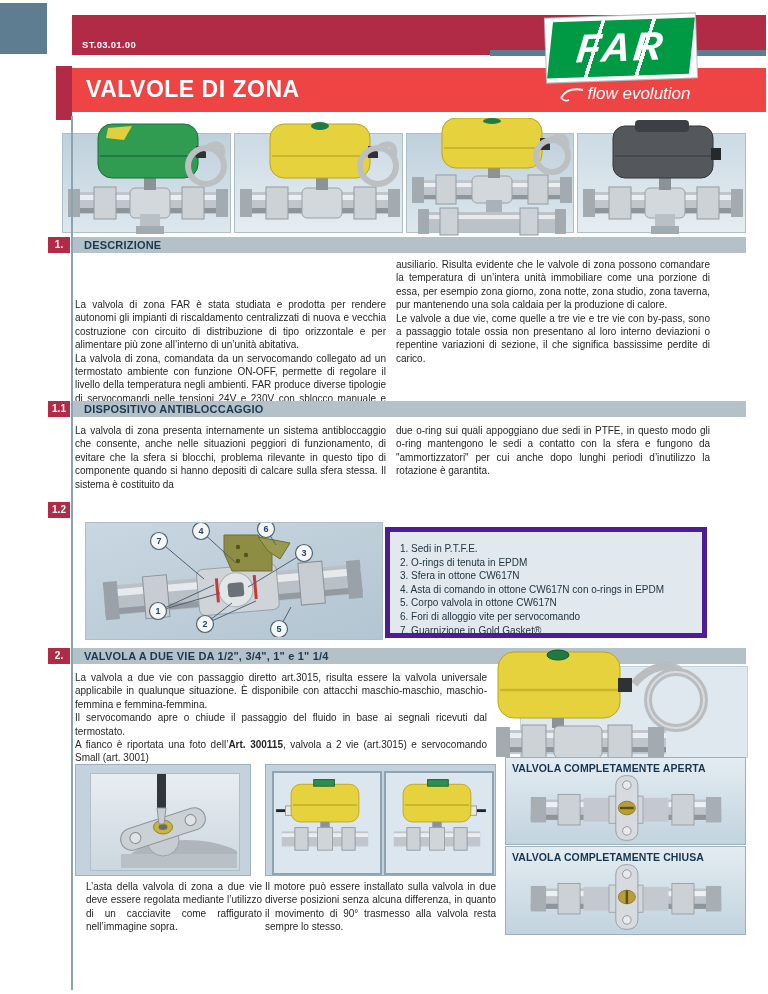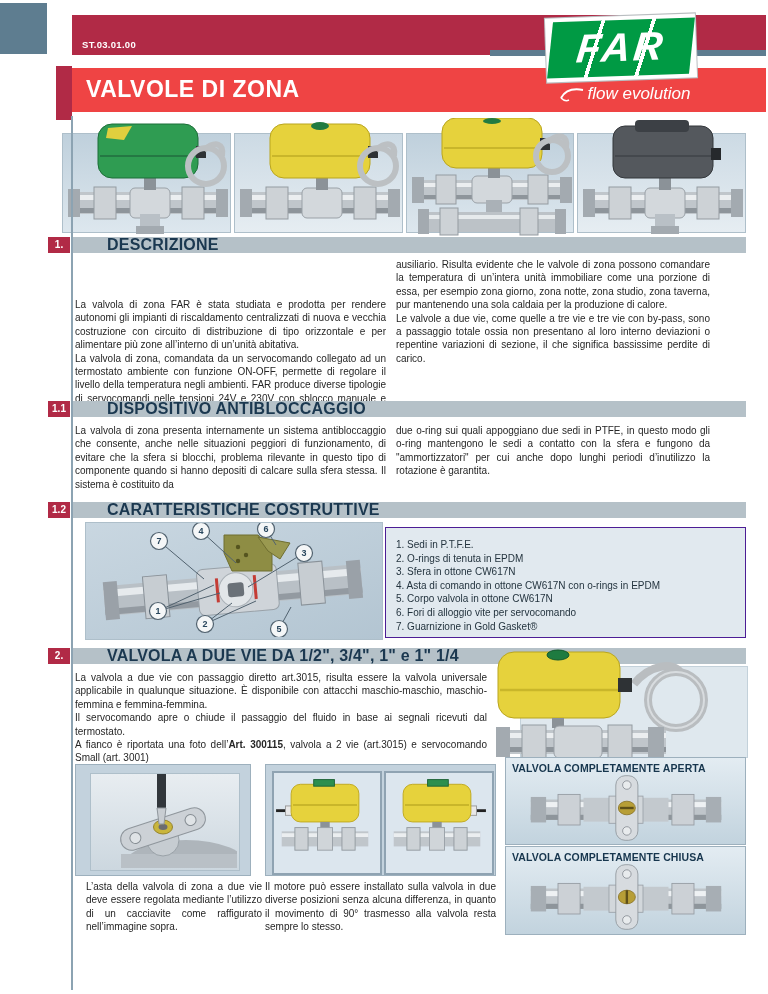--- a/index.html
+++ b/index.html
@@ -24,27 +24,27 @@
   
   .strip{left:62px;top:133px;width:684px;height:100px;display:flex;gap:3px;}
   .strip .panel{flex:1;position:relative;overflow:visible;border:1px solid #aebfca;}
   .panel.pa{background:linear-gradient(#bfd0dc,#dde7ee);}
   .panel.pb{background:linear-gradient(#ccdae4,#e6edf2);}
   .prod-svg{position:absolute;left:1px;top:-16px;}
   
   .num-badge{left:48px;width:22px;height:16px;background:#b12a46;color:#fff;font-weight:bold;
              font-size:10px;text-align:center;line-height:16px;}
   .sec-bar{left:72px;width:674px;height:16px;background:#b5c1c8;color:#1b3850;font-weight:bold;
-           font-size:16px;line-height:16px;padding-left:35px;box-sizing:border-box;letter-spacing:.2px;}
+           font-size:11px;line-height:16px;padding-left:12px;box-sizing:border-box;letter-spacing:.2px;}
   .body-col{font-size:10px;line-height:13.4px;text-align:justify;}
   .body-col p{margin:0;}
   
   .diagram-panel{left:85px;top:522px;width:296px;height:116px;border:1px solid #aebfca;
                  background:linear-gradient(160deg,#c9d7e1,#b3c5d2);}
-  .list-panel{left:385px;top:527px;width:361px;height:111px;background:#e1e9ef;border:1px solid #4c1d95;
+  .list-panel{left:385px;top:527px;width:322px;height:111px;background:#e1e9ef;border:5px solid #4c1d95;
               box-sizing:border-box;padding:10px 0 0 10px;}
   .list-panel div{font-size:10px;line-height:13.6px;color:#24343f;}
   
   .art-panel{left:520px;top:666px;width:226px;height:90px;background:#dfe8ee;border:1px solid #c3d1da;}
   .photo-panel{background:#c3d2dd;border:1px solid #9db0bd;box-sizing:border-box;}
   .sub-photo{position:absolute;top:6px;width:106px;height:100px;background:#dce6ee;border:2px solid #8fa3b2;}
   .fig-panel{left:505px;width:241px;box-sizing:border-box;border:1px solid #9db0bd;
              background:linear-gradient(#e3ecf2,#c2d3de);}
   .fig-caption{color:#17364e;font-weight:bold;font-size:10.5px;padding:4px 0 0 6px;letter-spacing:.1px;}
   .vrule{left:71px;top:116px;width:2px;height:874px;background:#8ca3b2;}
@@ -176,21 +176,20 @@
     <p>ausiliario. Risulta evidente che le valvole di zona possono comandare la temperatura di un’intera unità immobiliare come una porzione di essa, per esempio zona giorno, zona notte, zona studio, zona taverna, pur mantenendo una sola caldaia per la produzione di calore.</p>
     <p>Le valvole a due vie, come quelle a tre vie e tre vie con by-pass, sono a passaggio totale ossia non presentano al loro interno deviazioni o repentine variazioni di sezione, il che significa bassissime perdite di carico.</p>
   </div>
 
   <div class="abs num-badge" style="top:401px;">1.1</div>
   <div class="abs sec-bar" style="top:401px;">DISPOSITIVO ANTIBLOCCAGGIO</div>
   <div class="abs body-col" style="left:75px;top:424px;width:311px;">La valvola di zona presenta internamente un sistema antibloccaggio che consente, anche nelle situazioni peggiori di funzionamento, di evitare che la sfera si blocchi, problema rilevante in questo tipo di componente quando si hanno depositi di calcare sulla sfera stessa. Il sistema è costituito da</div>
   <div class="abs body-col" style="left:396px;top:424px;width:314px;">due o-ring sui quali appoggiano due sedi in PTFE, in questo modo gli o-ring mantengono le sedi a contatto con la sfera e fungono da "ammortizzatori" per cui anche dopo lunghi periodi d’inutilizzo la rotazione è garantita.</div>
 
   <div class="abs num-badge" style="top:502px;">1.2</div>
-  <div class="abs sec-bar" style="top:502px;">CARATTERISTICHE COSTRUTTIVE</div>
 
   <div class="abs diagram-panel">
     <svg width="294" height="114" viewBox="0 0 294 114">
       <g transform="rotate(-5 147 68)">
         <rect x="18" y="52" width="258" height="30" rx="4" fill="#b9c0c6"></rect>
         <rect x="18" y="56" width="258" height="7" fill="#e6eaed"></rect>
         <rect x="18" y="75" width="258" height="6" fill="#939aa1"></rect>
         <rect x="18" y="48" width="14" height="38" fill="#9aa1a8"></rect>
           <rect x="262" y="48" width="14" height="38" fill="#9aa1a8"></rect>
         <rect x="58" y="46" width="24" height="42" fill="#c7cdd2" stroke="#8a9299"></rect>

